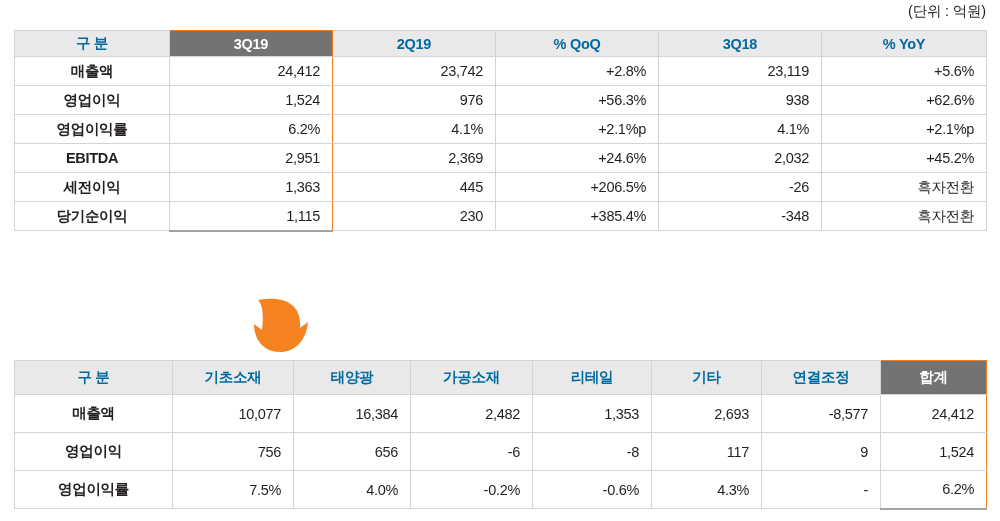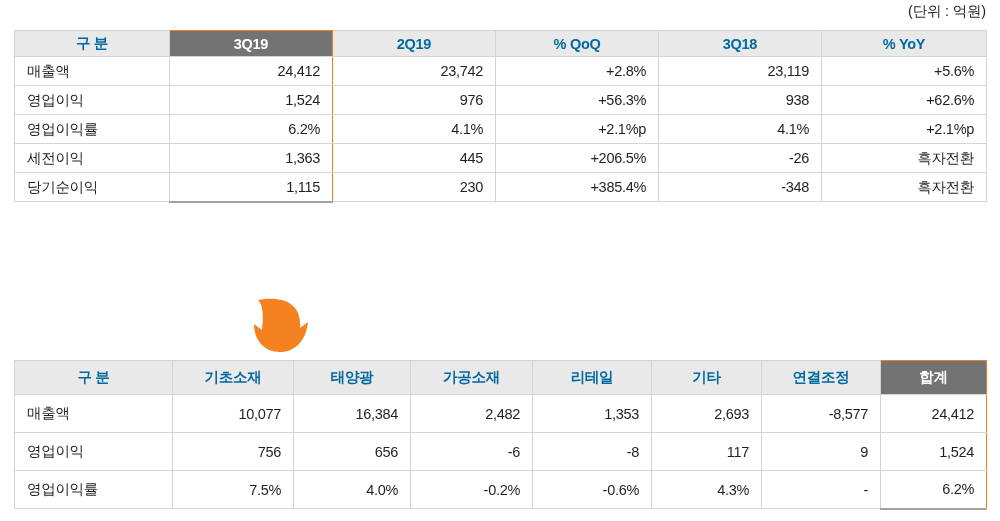--- a/index.html
+++ b/index.html
@@ -61,21 +61,22 @@
     font-weight: bold;
     border-left: 1px solid #f07d22;
     border-right: 1px solid #f07d22;
     border-top: 1px solid #f07d22;
   }
   table.fin tbody td {
     height: 29px;
     text-align: right;
   }
   table.fin tbody td.label {
-    text-align: left;
+    text-align: center;
+    font-weight: bold;
   }
   table.fin tbody td.hl {
     border-left: 1px solid #f07d22;
     border-right: 1px solid #f07d22;
   }
   table.fin tbody tr:last-child td.hl {
     border-bottom: 2px solid #a3a3a3;
   }
   table.fin tbody td.bold {
     font-weight: normal;
@@ -164,20 +165,28 @@
         <td>938</td>
         <td>+62.6%</td>
       </tr>
       <tr>
         <td class="label">영업이익률</td>
         <td class="hl">6.2%</td>
         <td>4.1%</td>
         <td>+2.1%p</td>
         <td>4.1%</td>
         <td>+2.1%p</td>
+      </tr>
+      <tr>
+        <td class="label">EBITDA</td>
+        <td class="hl">2,951</td>
+        <td>2,369</td>
+        <td>+24.6%</td>
+        <td>2,032</td>
+        <td>+45.2%</td>
       </tr>
       <tr>
         <td class="label">세전이익</td>
         <td class="hl">1,363</td>
         <td>445</td>
         <td>+206.5%</td>
         <td>-26</td>
         <td class="bold">흑자전환</td>
       </tr>
       <tr>

